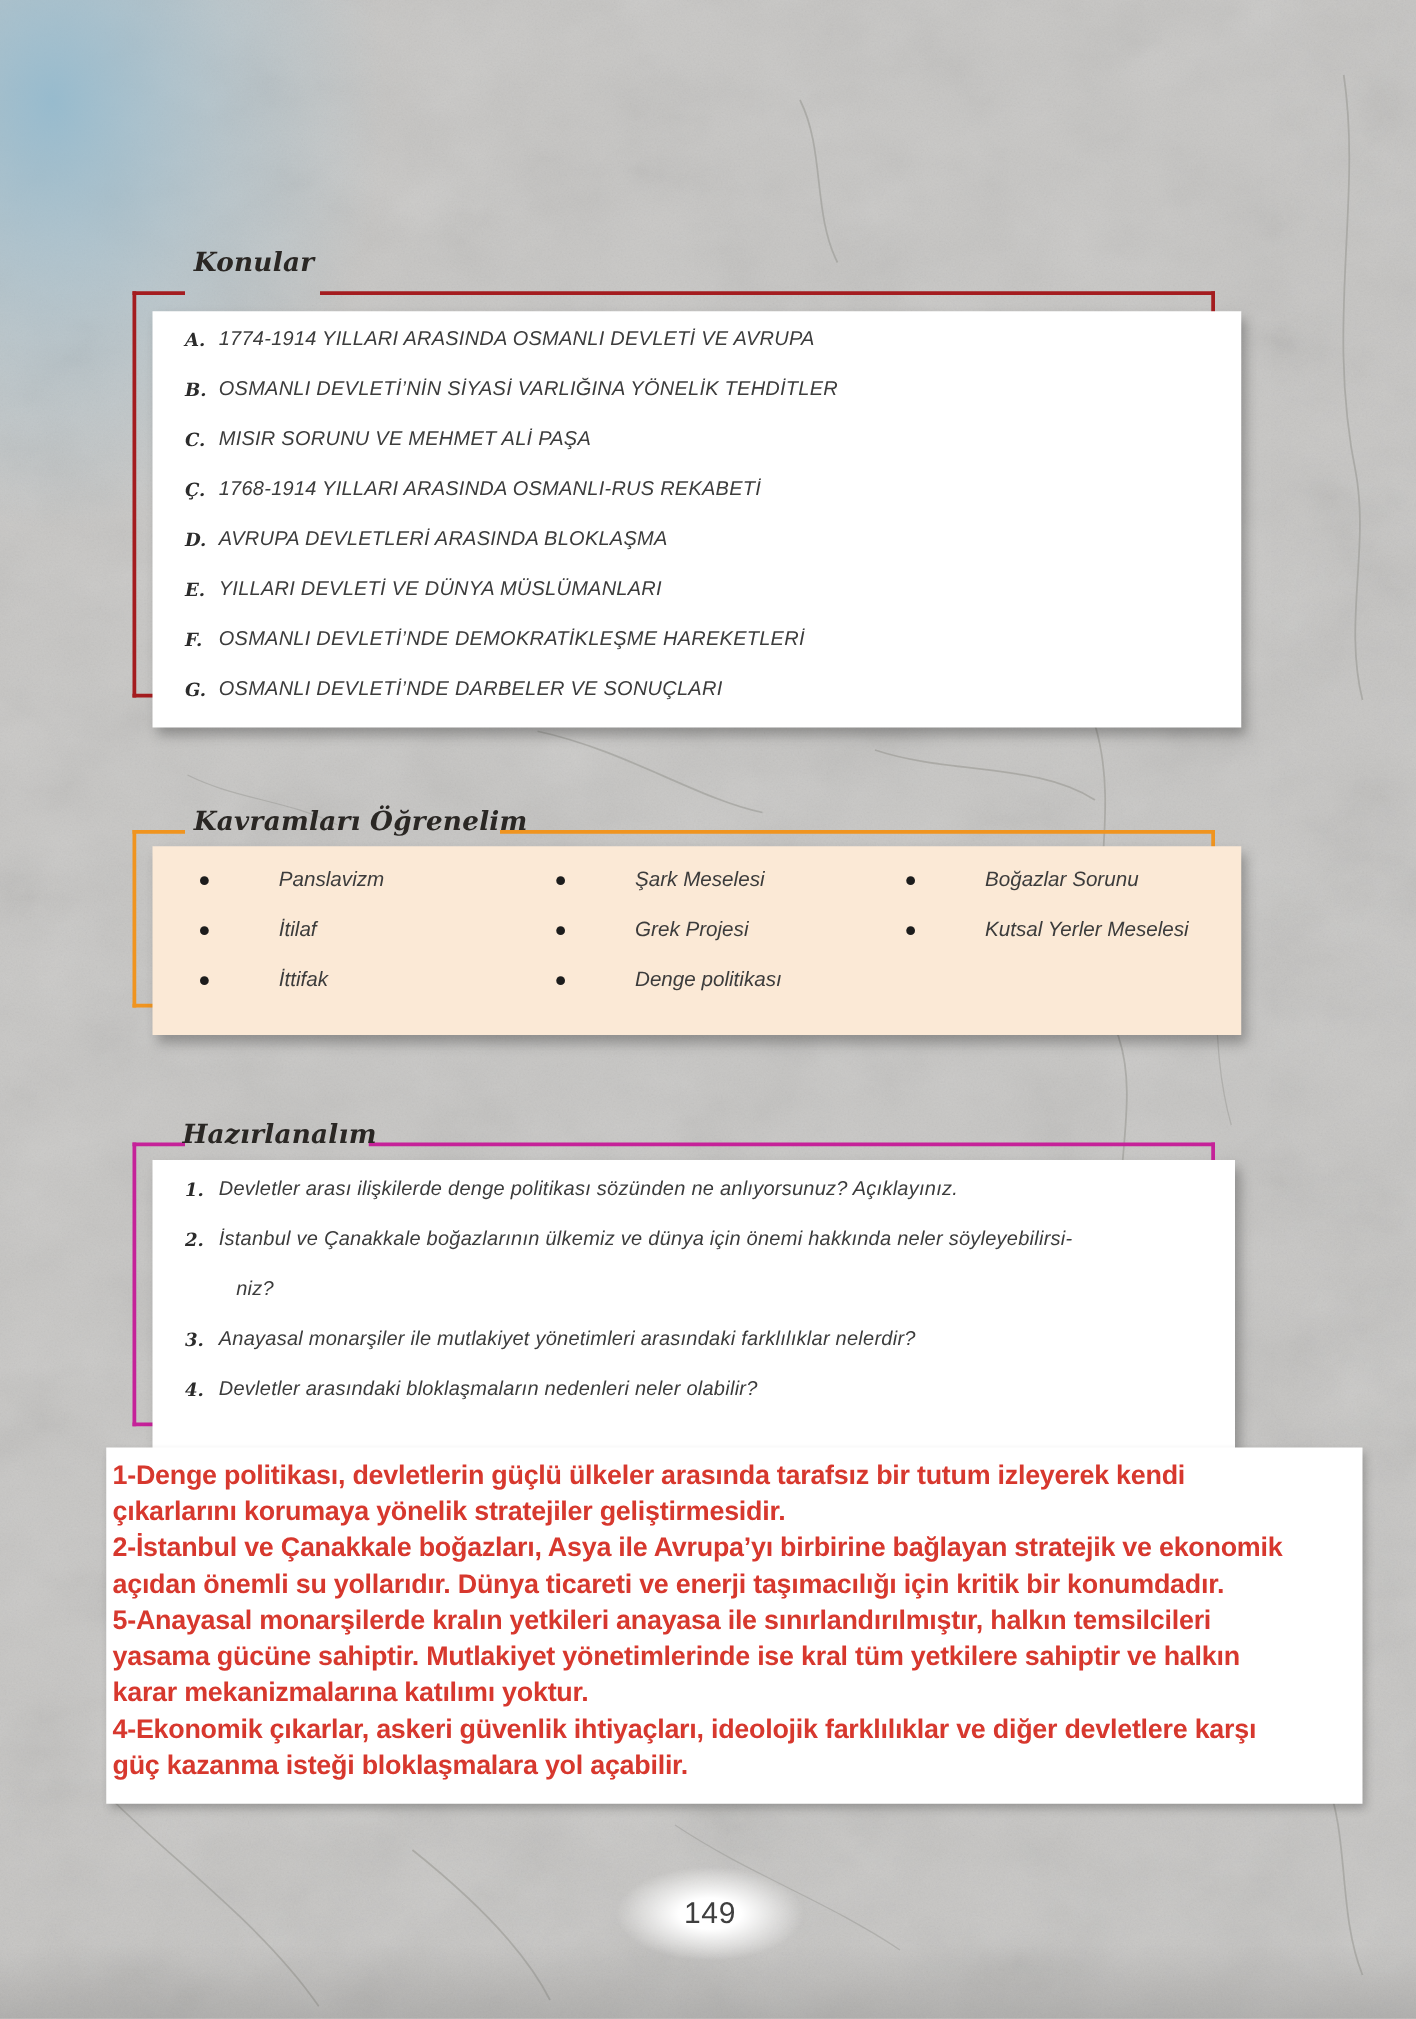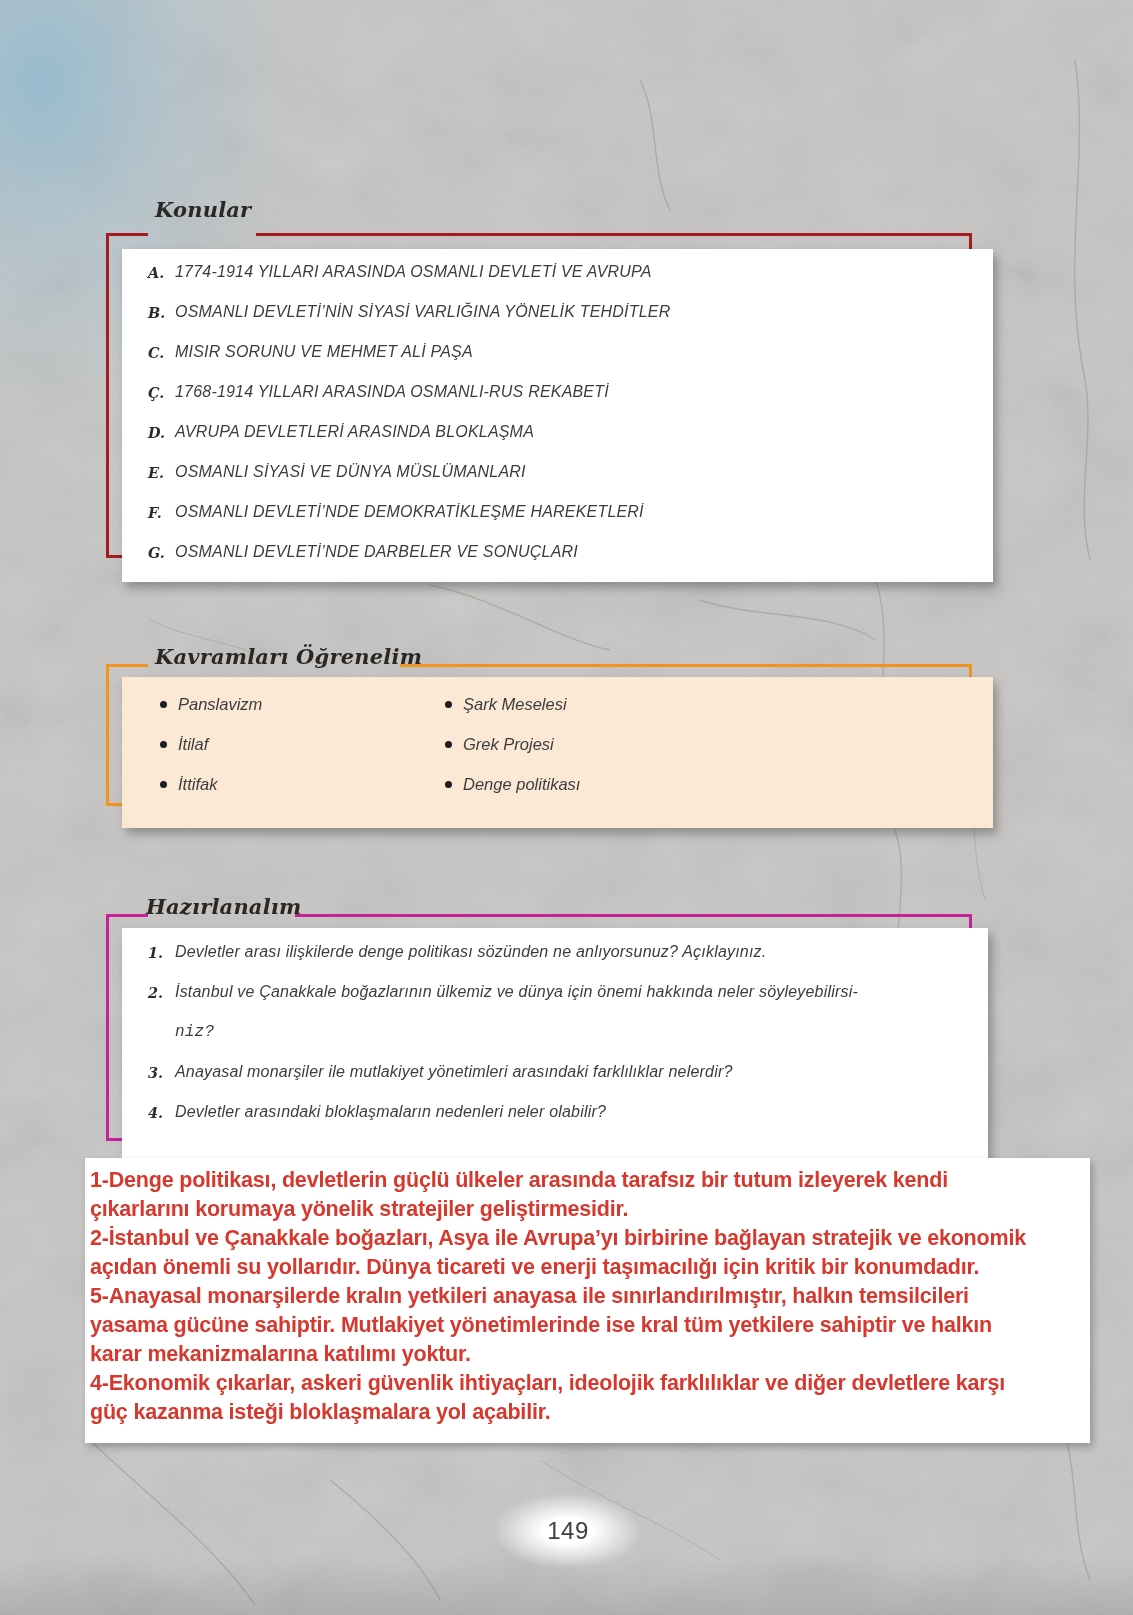--- a/index.html
+++ b/index.html
@@ -19,30 +19,30 @@
   .panel{position:absolute;z-index:2;background:#ffffff;box-shadow:4px 6px 9px rgba(40,40,40,.35);}
 
   
   .t-row{display:flex;align-items:center;height:40px;padding-left:26px;}
   .t-letter{width:27px;flex:0 0 27px;font-family:"DejaVu Serif",serif;font-style:italic;font-weight:bold;
             font-size:14.5px;color:#2b2b2b;}
   .t-text{font-style:italic;font-size:16px;color:#3c3c3c;letter-spacing:.2px;white-space:nowrap;}
 
   
   .c-grid{display:grid;grid-template-columns:285px 280px auto;padding:7px 0 0 38px;}
-  .c-item{display:flex;align-items:center;height:40px;}
+  .c-item{display:flex;align-items:center;height:40px;gap:45px;}
   .c-dot{width:7px;height:7px;border-radius:50%;background:#1c1c1c;margin-right:11px;flex:0 0 7px;}
   .c-text{font-style:italic;font-size:16.5px;color:#3c3c3c;white-space:nowrap;}
 
   
   .q-row{display:flex;align-items:center;height:40px;padding-left:26px;}
   .q-num{width:27px;flex:0 0 27px;font-family:"DejaVu Serif",serif;font-style:italic;font-weight:bold;
          font-size:14.5px;color:#2b2b2b;}
   .q-text{font-style:italic;font-size:16px;color:#3c3c3c;letter-spacing:.2px;white-space:nowrap;}
-  .q-cont{padding-left:53px;font-family:Liberation Mono, monospace;}
+  .q-cont{padding-left:67px;}
 
   
   #answers{padding:8px 0 0 5px;}
   .a-line{font-weight:bold;font-size:21.5px;line-height:29px;letter-spacing:-.2px;
           color:#d7382e;white-space:nowrap;}
 
   
   #pageglow{position:absolute;z-index:1;left:468px;top:1481px;width:200px;height:100px;
             background:radial-gradient(closest-side,#ffffff 25%,rgba(255,255,255,0) 75%);
             display:flex;align-items:center;justify-content:center;}
@@ -114,21 +114,21 @@
   <div class="t-row">
     <span class="t-letter">Ç.</span>
     <span class="t-text">1768-1914 YILLARI ARASINDA OSMANLI-RUS REKABETİ</span>
   </div>
   <div class="t-row">
     <span class="t-letter">D.</span>
     <span class="t-text">AVRUPA DEVLETLERİ ARASINDA BLOKLAŞMA</span>
   </div>
   <div class="t-row">
     <span class="t-letter">E.</span>
-    <span class="t-text">OSMANLI SİYASİ VE DÜNYA MÜSLÜMANLARI</span>
+    <span class="t-text">YILLARI DEVLETİ VE DÜNYA MÜSLÜMANLARI</span>
   </div>
   <div class="t-row">
     <span class="t-letter">F.</span>
     <span class="t-text">OSMANLI DEVLETİ’NDE DEMOKRATİKLEŞME HAREKETLERİ</span>
   </div>
   <div class="t-row">
     <span class="t-letter">G.</span>
     <span class="t-text">OSMANLI DEVLETİ’NDE DARBELER VE SONUÇLARI</span>
   </div>
 </div>
@@ -158,20 +158,30 @@
       <span class="c-dot"></span>
       <span class="c-text">Şark Meselesi</span>
     </div>
     <div class="c-item">
       <span class="c-dot"></span>
       <span class="c-text">Grek Projesi</span>
     </div>
     <div class="c-item">
       <span class="c-dot"></span>
       <span class="c-text">Denge politikası</span>
+    </div>
+  </div>
+  <div>
+    <div class="c-item">
+      <span class="c-dot"></span>
+      <span class="c-text">Boğazlar Sorunu</span>
+    </div>
+    <div class="c-item">
+      <span class="c-dot"></span>
+      <span class="c-text">Kutsal Yerler Meselesi</span>
     </div>
   </div>
 </div>
 
 <div class="frame" style="left:106px;top:914px;width:860px;height:224px;border-color:#c52299;"></div>
 <div class="topline" style="left:106px;top:914px;width:42px;background:#c52299;"></div>
 <div class="topline" style="left:295px;top:914px;width:677px;background:#c52299;"></div>
 <div class="sec-title" style="left:146px;top:893px;">Hazırlanalım</div>
 
 <div class="panel" style="left:122px;top:928px;width:866px;height:228px;padding-top:4px;">

